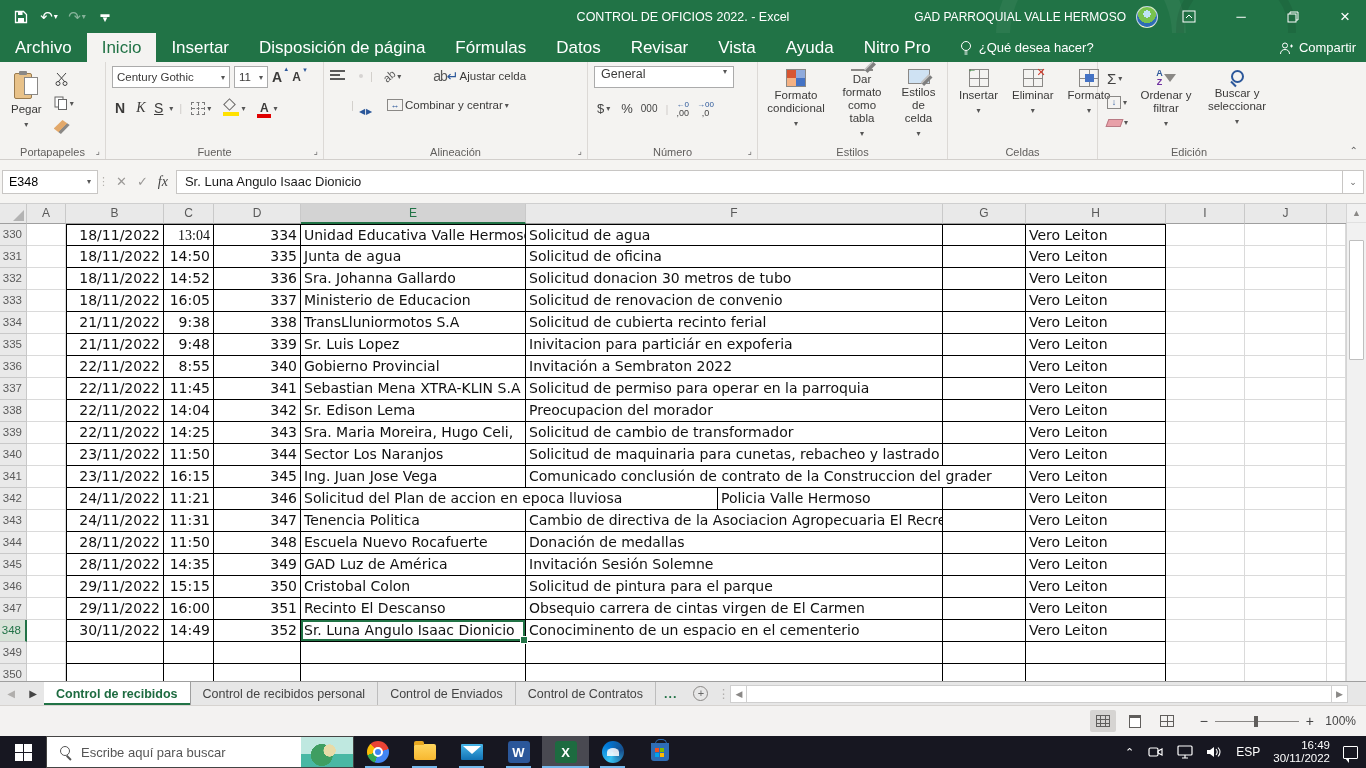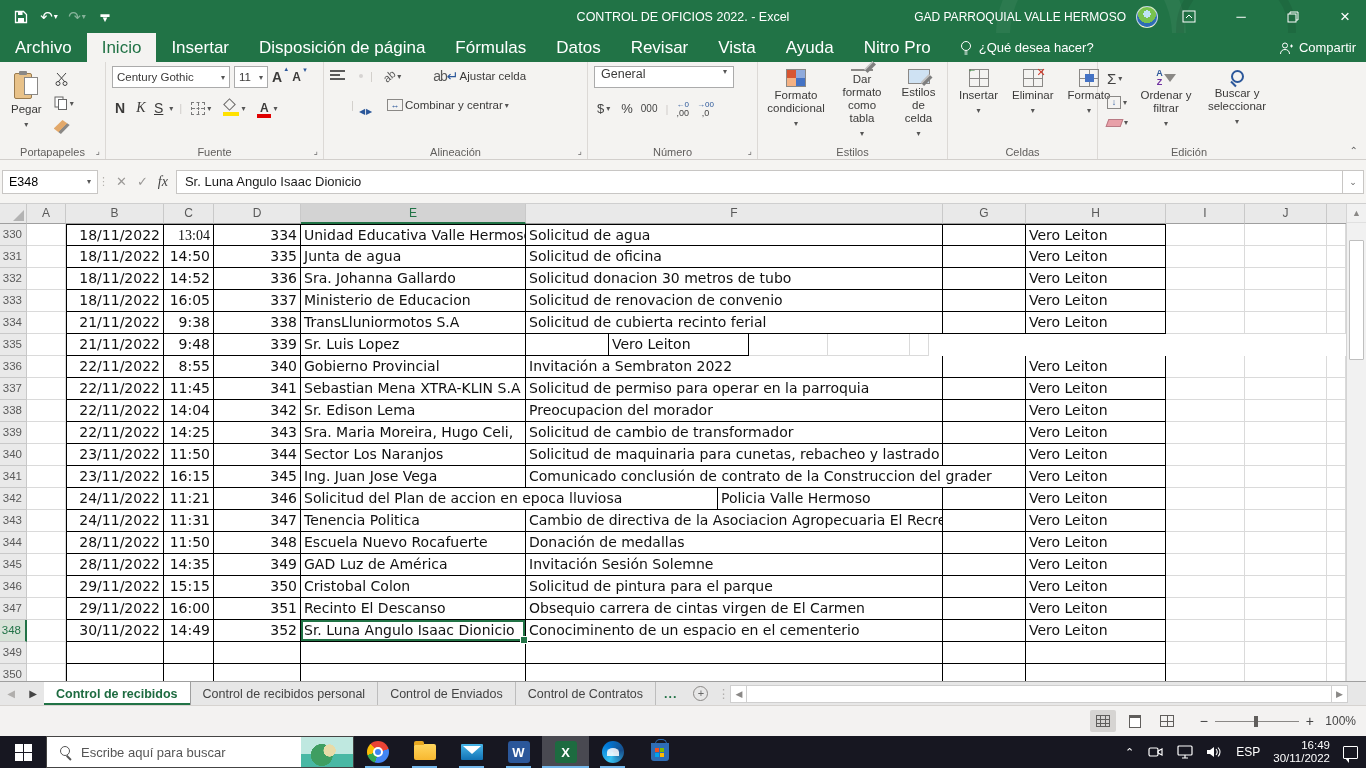--- a/index.html
+++ b/index.html
@@ -632,20 +632,21 @@
           <div class="gc" style="width: 82px; flex: 0 0 82px;"></div>
           <div class="gc" style="width: 19px; flex: 0 0 19px;"></div>
         </div>
         <div class="grow">
           <div class="rh" style="width: 27px; flex: 0 0 27px;">335</div>
           <div class="gc" style="width: 39px; flex: 0 0 39px;"></div>
           <div class="tc first num" style="width: 98px; flex: 0 0 98px;">21/11/2022</div>
           <div class="tc num" style="width: 50px; flex: 0 0 50px;">9:48</div>
           <div class="tc num" style="width: 87px; flex: 0 0 87px;">339</div>
           <div class="tc" style="width: 225px; flex: 0 0 225px;">Sr. Luis Lopez</div>
+          <div class="tc" style="width: 417px; flex: 0 0 417px;">Inivitacion para particiár en expoferia</div>
           <div class="tc" style="width: 83px; flex: 0 0 83px;"></div>
           <div class="tc" style="width: 140px; flex: 0 0 140px;">Vero Leiton</div>
           <div class="gc" style="width: 79px; flex: 0 0 79px;"></div>
           <div class="gc" style="width: 82px; flex: 0 0 82px;"></div>
           <div class="gc" style="width: 19px; flex: 0 0 19px;"></div>
         </div>
         <div class="grow">
           <div class="rh" style="width: 27px; flex: 0 0 27px;">336</div>
           <div class="gc" style="width: 39px; flex: 0 0 39px;"></div>
           <div class="tc first num" style="width: 98px; flex: 0 0 98px;">22/11/2022</div>

